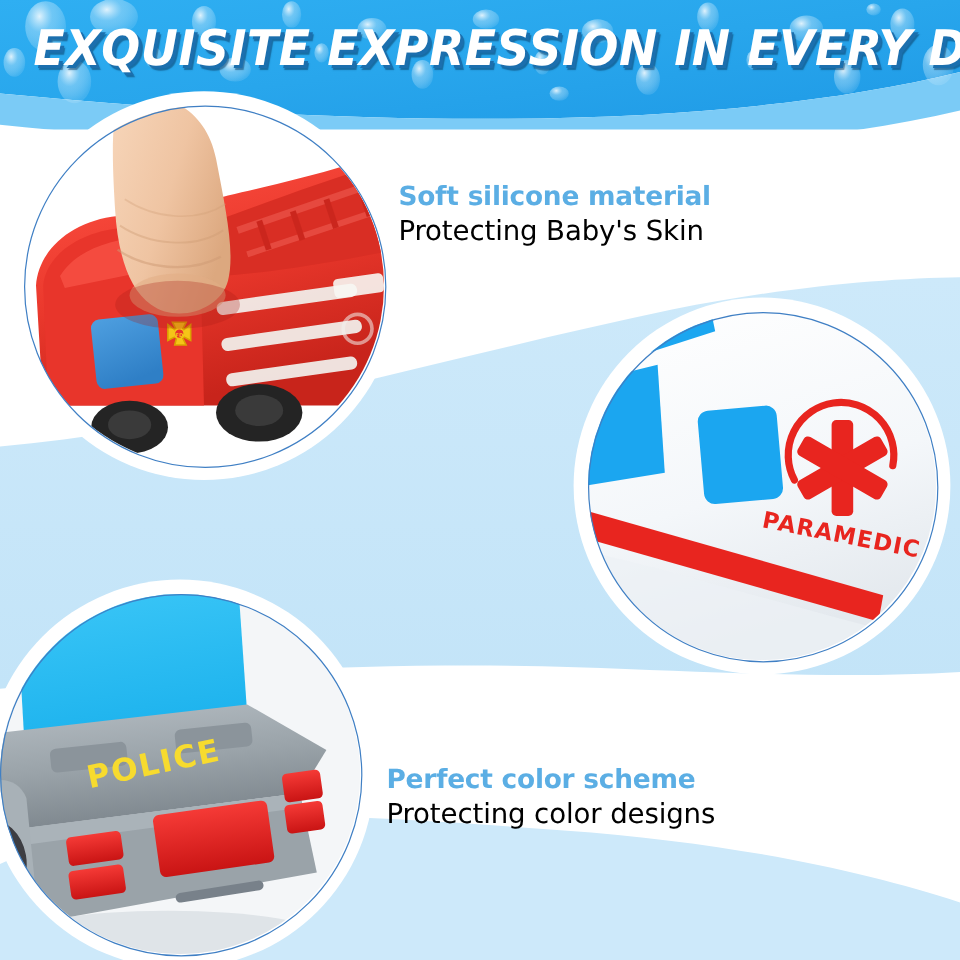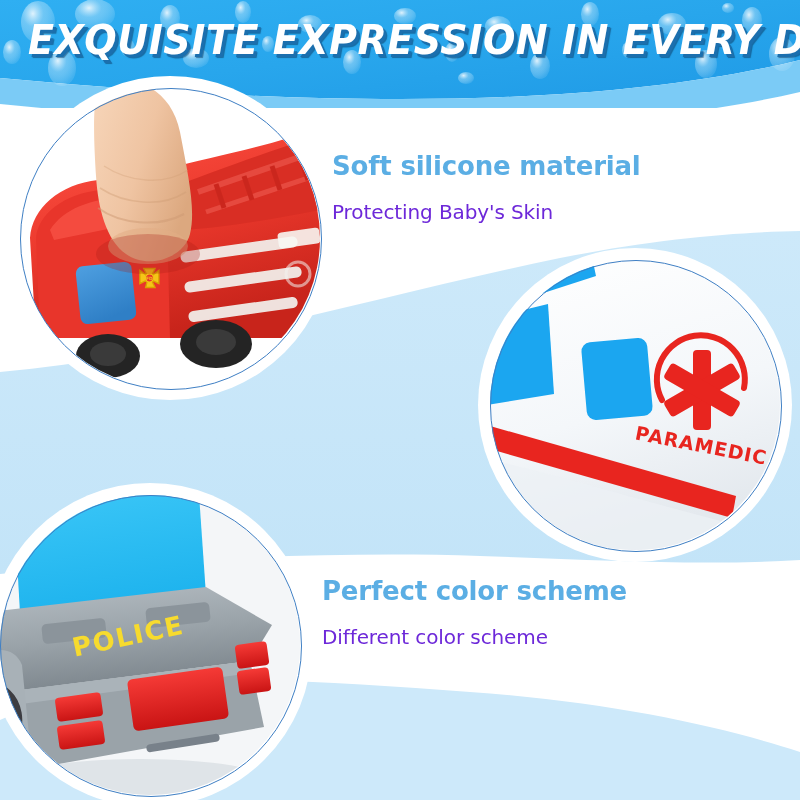--- a/index.html
+++ b/index.html
@@ -17,31 +17,31 @@
     color:#ffffff;
     transform:scaleX(0.93);
     text-shadow:3px 3px 0 #1b6fae, 4px 4px 1px rgba(10,60,100,.55);
     white-space:nowrap;
   }
 
   
   .feat{position:absolute;}
   .feat .t{
     font-family:"DejaVu Sans",sans-serif;
-    font-weight:bold;font-size:26px;color:#5BAEE4;
+    font-weight:bold;font-size:22px;color:#5BAEE4;
     line-height:1.15;white-space:nowrap;letter-spacing:-0.2px;
   }
   .feat .s{
     font-family:"DejaVu Sans",sans-serif;
-    font-weight:normal;font-size:20px;color:#6d28d9;
-    margin-top:18px;white-space:nowrap;letter-spacing:-0.1px;
+    font-weight:normal;font-size:23px;color:#000000;
+    margin-top:3px;white-space:nowrap;letter-spacing:-0.1px;
   }
   #feat-1{left:332px;top:152px;}
   #feat-2{left:225px;top:398px;}
-  #feat-3{left:322px;top:577px;}
+  #feat-3{left:322px;top:638px;}
 
   
   .circle{position:absolute;border-radius:50%;overflow:hidden;}
   .ring{position:absolute;border-radius:50%;border:1.6px solid #3f7fc4;pointer-events:none;}
   .halo{position:absolute;border-radius:50%;background:#ffffff;}
 
   #circ-fire{left:20px;top:88px;width:300px;height:300px;background:#ffffff;}
   #circ-amb{left:490px;top:260px;width:290px;height:290px;background:#fdfdfe;}
   #circ-pol{left:0px;top:495px;width:300px;height:300px;background:#f4f6f8;}
 
@@ -269,16 +269,16 @@
   <div class="ring" style="left:0px;top:495px;width:300px;height:300px;"></div>
 
   <div class="feat" id="feat-1">
     <div class="t">Soft silicone material</div>
     <div class="s">Protecting Baby's Skin</div>
   </div>
 
 
   <div class="feat" id="feat-3">
     <div class="t">Perfect color scheme</div>
-    <div class="s">Different color scheme</div>
+    <div class="s">Protecting color designs</div>
   </div>
 
 </div>
 
 </body></html>

